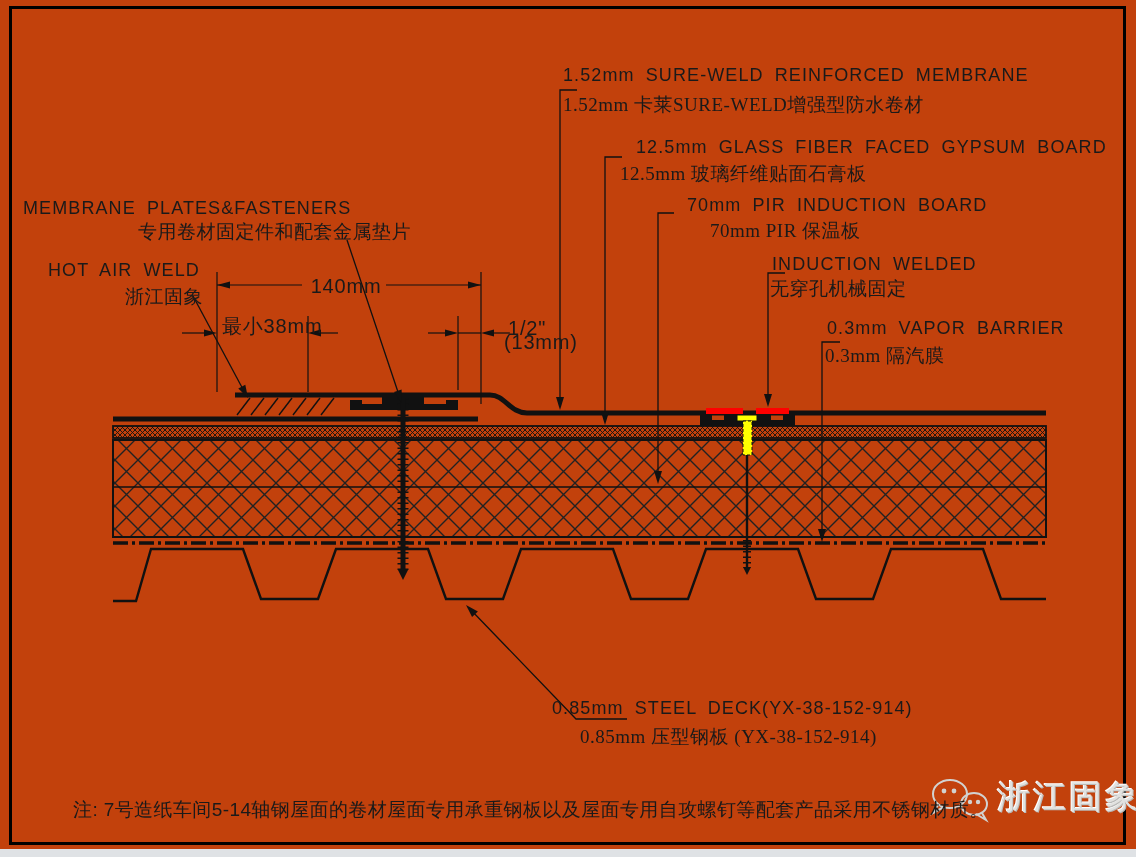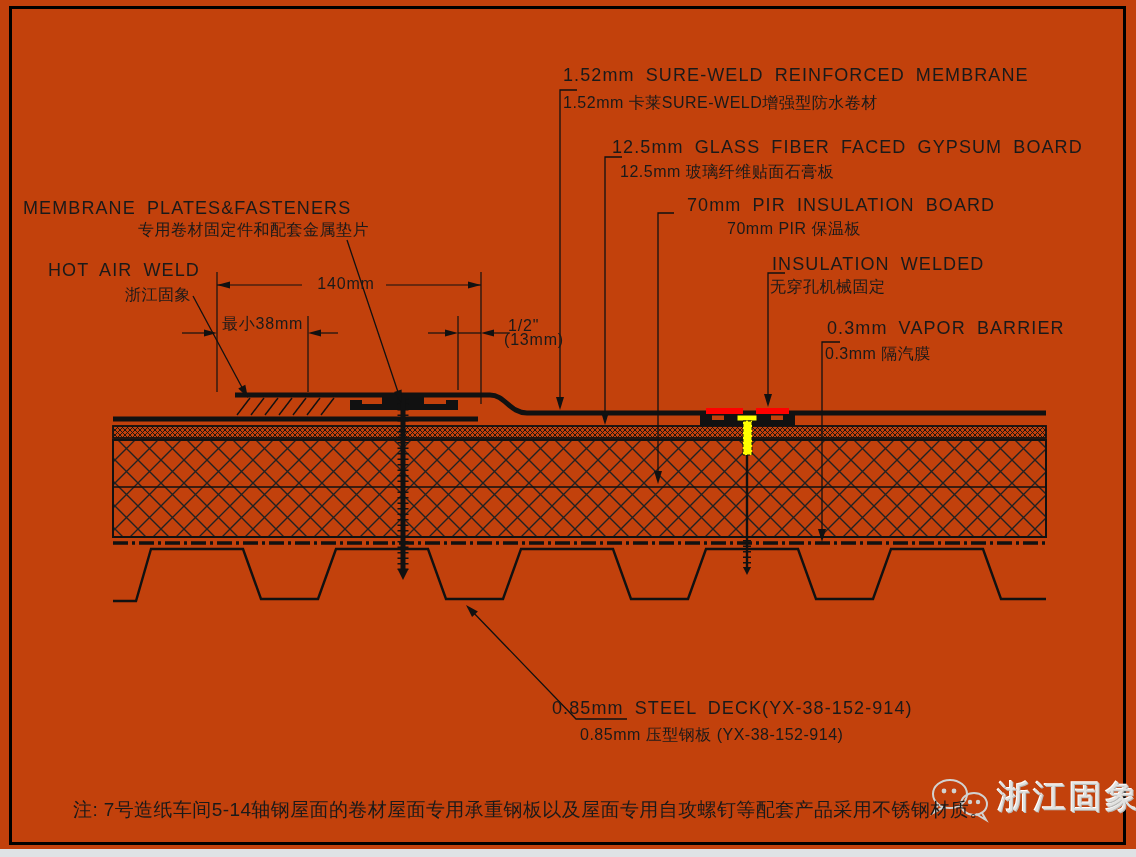--- a/index.html
+++ b/index.html
@@ -3,22 +3,22 @@
 <meta charset="utf-8">
 <style>
   html,body{margin:0;padding:0;background:#fff;}
   .canvas{position:relative;width:1136px;height:857px;background:#c2410c;overflow:hidden;
           font-family:"Liberation Sans","DejaVu Sans",sans-serif;color:#1a1a1a;}
   .frame{position:absolute;left:9px;top:6px;width:1111px;height:833px;border:3px solid #000;}
   .bottom-strip{position:absolute;left:0;bottom:0;width:100%;height:8px;background:#dfe2e5;}
   svg.draw{position:absolute;left:0;top:0;}
   .lbl{position:absolute;white-space:nowrap;line-height:1;}
   .en{font-size:18px;letter-spacing:1.1px;word-spacing:5px;}
-  .cn{font-size:16px;letter-spacing:0.5px;}
-  .dim{font-size:16px;letter-spacing:0.8px;}
+  .cn{font-size:19px;letter-spacing:0.5px;font-family:Liberation Serif, serif;}
+  .dim{font-size:20px;letter-spacing:0.8px;}
   .center{transform:translateX(-50%);}
   .note{font-size:19px;letter-spacing:0.4px;}
   .wm{font-size:33px;letter-spacing:3px;color:#e2e2e0;
       text-shadow:1px 1px 0 #b9b9b7,-1px -1px 0 #ffffff;}
 </style>
 </head>
 <body>
 
 <div class="canvas">
   <div class="frame"></div>
@@ -143,27 +143,27 @@
       <circle cx="944" cy="791" r="1.4" fill="#d2d2d0"></circle>
       <circle cx="954" cy="791" r="1.4" fill="#d2d2d0"></circle>
       <circle cx="970" cy="802" r="1.2" fill="#d2d2d0"></circle>
       <circle cx="978" cy="802" r="1.2" fill="#d2d2d0"></circle>
     </g>
   </svg>
 
   <div class="lbl en" style="left:563px;top:66px">1.52mm SURE-WELD REINFORCED MEMBRANE</div>
   <div class="lbl cn" style="left:563px;top:95px">1.52mm 卡莱SURE-WELD增强型防水卷材</div>
 
-  <div class="lbl en" style="left:612px;top:138px">12.5mm GLASS FIBER FACED GYPSUM BOARD</div>
+  <div class="lbl en" style="left:636px;top:138px">12.5mm GLASS FIBER FACED GYPSUM BOARD</div>
   <div class="lbl cn" style="left:620px;top:164px">12.5mm 玻璃纤维贴面石膏板</div>
 
-  <div class="lbl en" style="left:687px;top:196px">70mm PIR INSULATION BOARD</div>
-  <div class="lbl cn" style="left:727px;top:221px">70mm PIR 保温板</div>
+  <div class="lbl en" style="left:687px;top:196px">70mm PIR INDUCTION BOARD</div>
+  <div class="lbl cn" style="left:710px;top:221px">70mm PIR 保温板</div>
 
-  <div class="lbl en" style="left:772px;top:255px">INSULATION WELDED</div>
+  <div class="lbl en" style="left:772px;top:255px">INDUCTION WELDED</div>
   <div class="lbl cn" style="left:770px;top:279px">无穿孔机械固定</div>
 
   <div class="lbl en" style="left:827px;top:319px">0.3mm VAPOR BARRIER</div>
   <div class="lbl cn" style="left:825px;top:346px">0.3mm 隔汽膜</div>
 
   <div class="lbl cn" style="left:138px;top:222px">专用卷材固定件和配套金属垫片</div>
   <div class="lbl en" style="left:23px;top:199px">MEMBRANE PLATES&amp;FASTENERS</div>
 
   <div class="lbl en" style="left:48px;top:261px">HOT AIR WELD</div>
   <div class="lbl cn" style="left:125px;top:287px">浙江固象</div>

